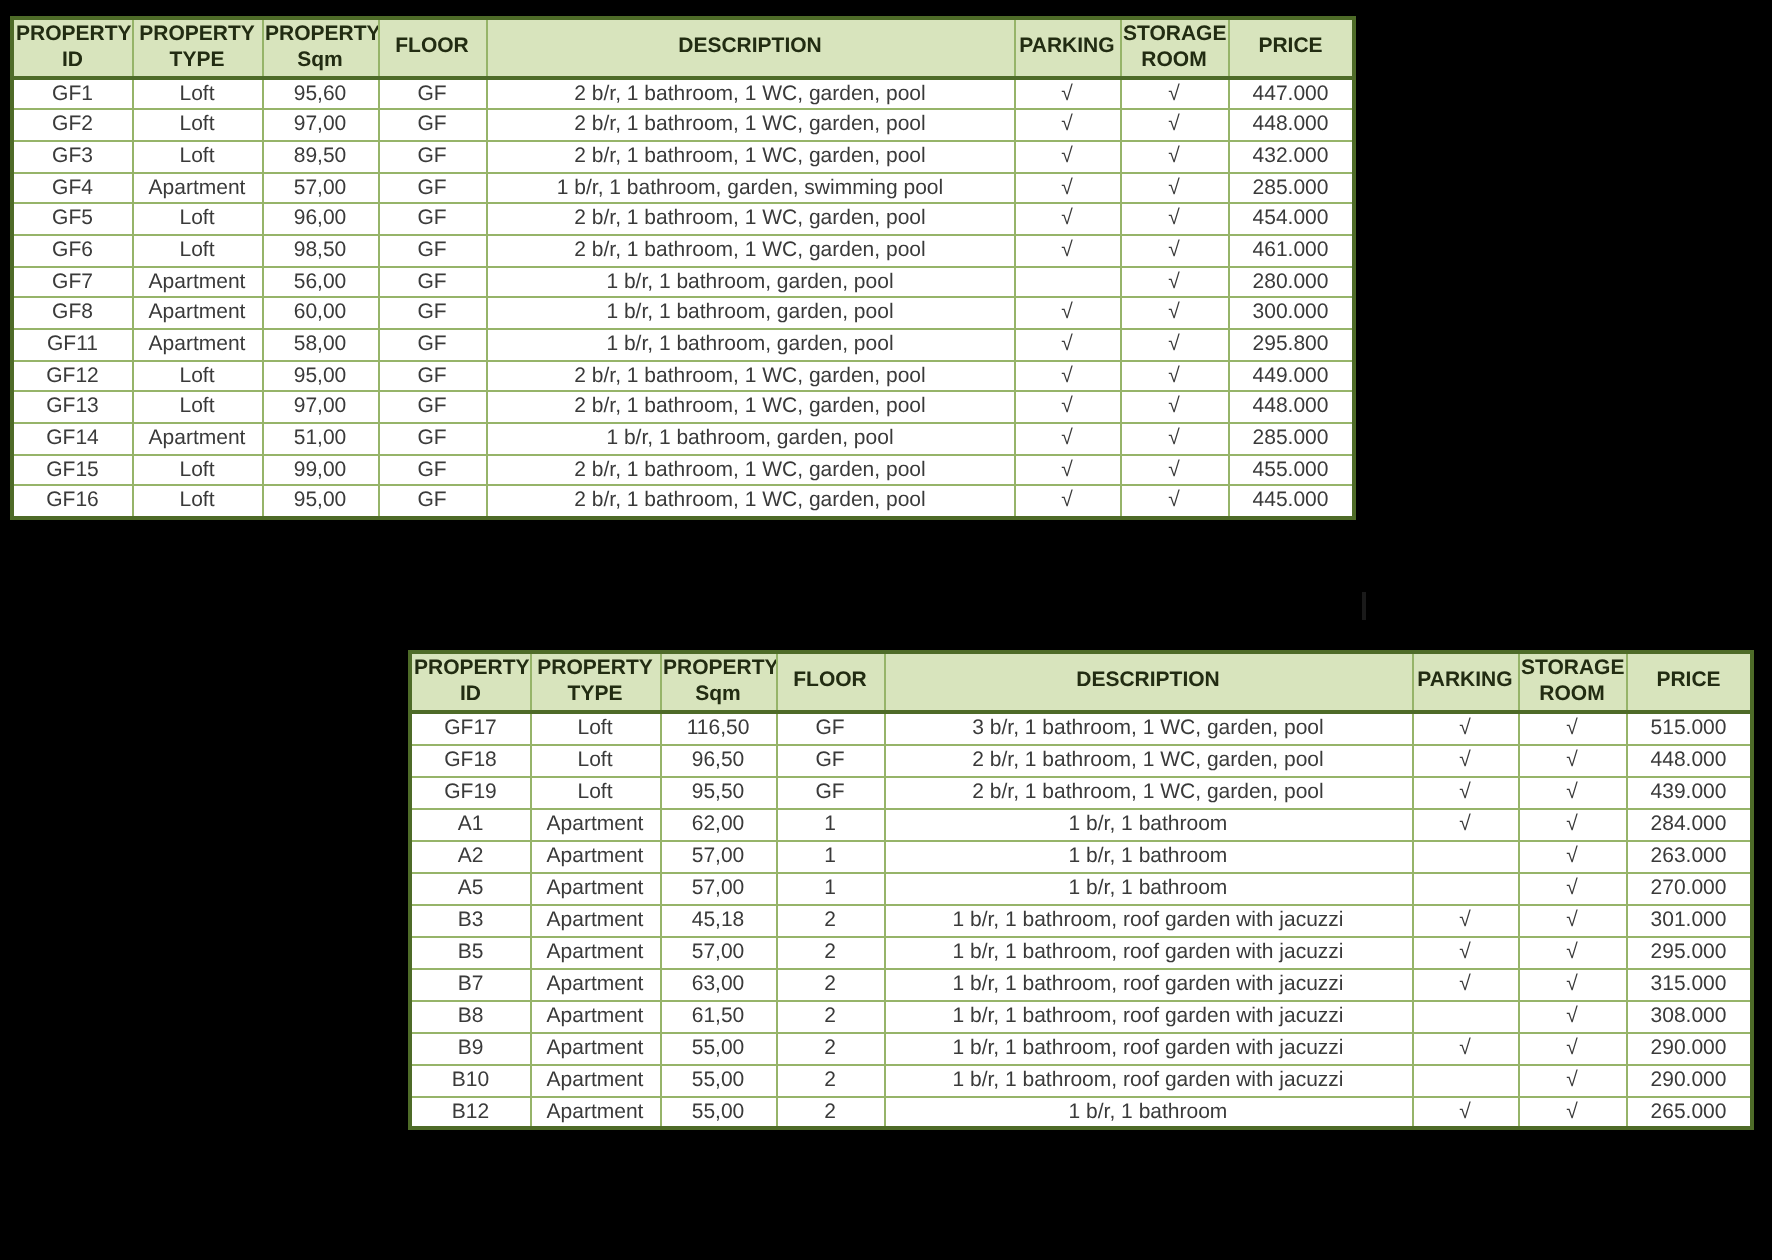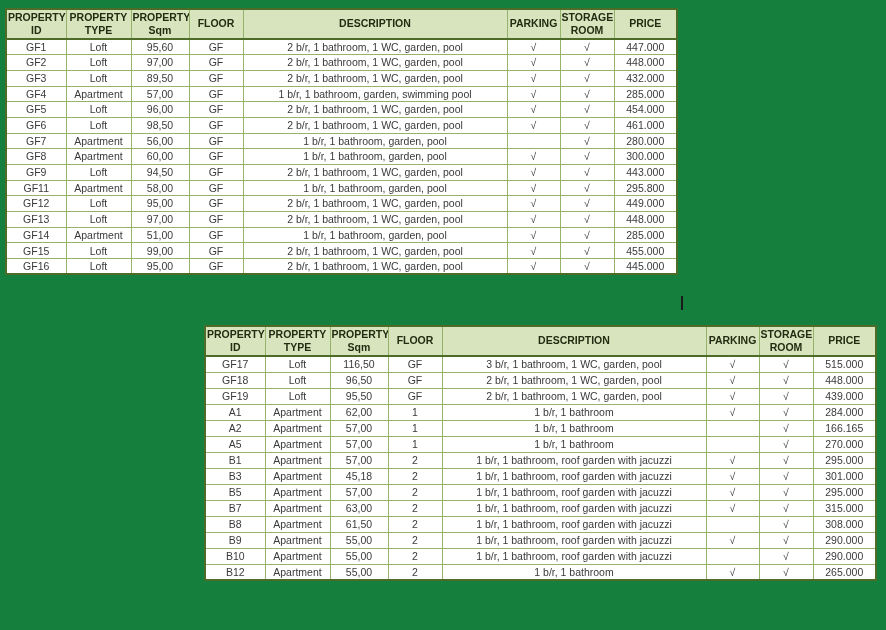--- a/index.html
+++ b/index.html
@@ -5,21 +5,21 @@
   * { margin: 0; padding: 0; box-sizing: border-box; }
   html, body { background: #ffffff; }
   body {
     font-family: "Liberation Sans", sans-serif;
     width: 886px; height: 630px;
     position: relative;
     overflow: hidden;
   }
   .page {
     position: absolute; inset: 0;
-    background: #15803d;
+    background: #000000;
   }
   table.ptable {
     position: absolute;
     border-collapse: collapse;
     table-layout: fixed;
     width: 671px;
     border: 2px solid #4e6b28;
     background: #ffffff;
   }
   table.ptable th, table.ptable td {
@@ -160,30 +160,20 @@
           <td>GF8</td>
           <td>Apartment</td>
           <td>60,00</td>
           <td>GF</td>
           <td>1 b/r, 1 bathroom, garden, pool</td>
           <td>√</td>
           <td>√</td>
           <td>300.000</td>
         </tr>
         <tr>
-          <td>GF9</td>
-          <td>Loft</td>
-          <td>94,50</td>
-          <td>GF</td>
-          <td>2 b/r, 1 bathroom, 1 WC, garden, pool</td>
-          <td>√</td>
-          <td>√</td>
-          <td>443.000</td>
-        </tr>
-        <tr>
           <td>GF11</td>
           <td>Apartment</td>
           <td>58,00</td>
           <td>GF</td>
           <td>1 b/r, 1 bathroom, garden, pool</td>
           <td>√</td>
           <td>√</td>
           <td>295.800</td>
         </tr>
         <tr>
@@ -304,43 +294,33 @@
           <td>284.000</td>
         </tr>
         <tr>
           <td>A2</td>
           <td>Apartment</td>
           <td>57,00</td>
           <td>1</td>
           <td>1 b/r, 1 bathroom</td>
           <td></td>
           <td>√</td>
-          <td>166.165</td>
+          <td>263.000</td>
         </tr>
         <tr>
           <td>A5</td>
           <td>Apartment</td>
           <td>57,00</td>
           <td>1</td>
           <td>1 b/r, 1 bathroom</td>
           <td></td>
           <td>√</td>
           <td>270.000</td>
         </tr>
         <tr>
-          <td>B1</td>
-          <td>Apartment</td>
-          <td>57,00</td>
-          <td>2</td>
-          <td>1 b/r, 1 bathroom, roof garden with jacuzzi</td>
-          <td>√</td>
-          <td>√</td>
-          <td>295.000</td>
-        </tr>
-        <tr>
           <td>B3</td>
           <td>Apartment</td>
           <td>45,18</td>
           <td>2</td>
           <td>1 b/r, 1 bathroom, roof garden with jacuzzi</td>
           <td>√</td>
           <td>√</td>
           <td>301.000</td>
         </tr>
         <tr>

